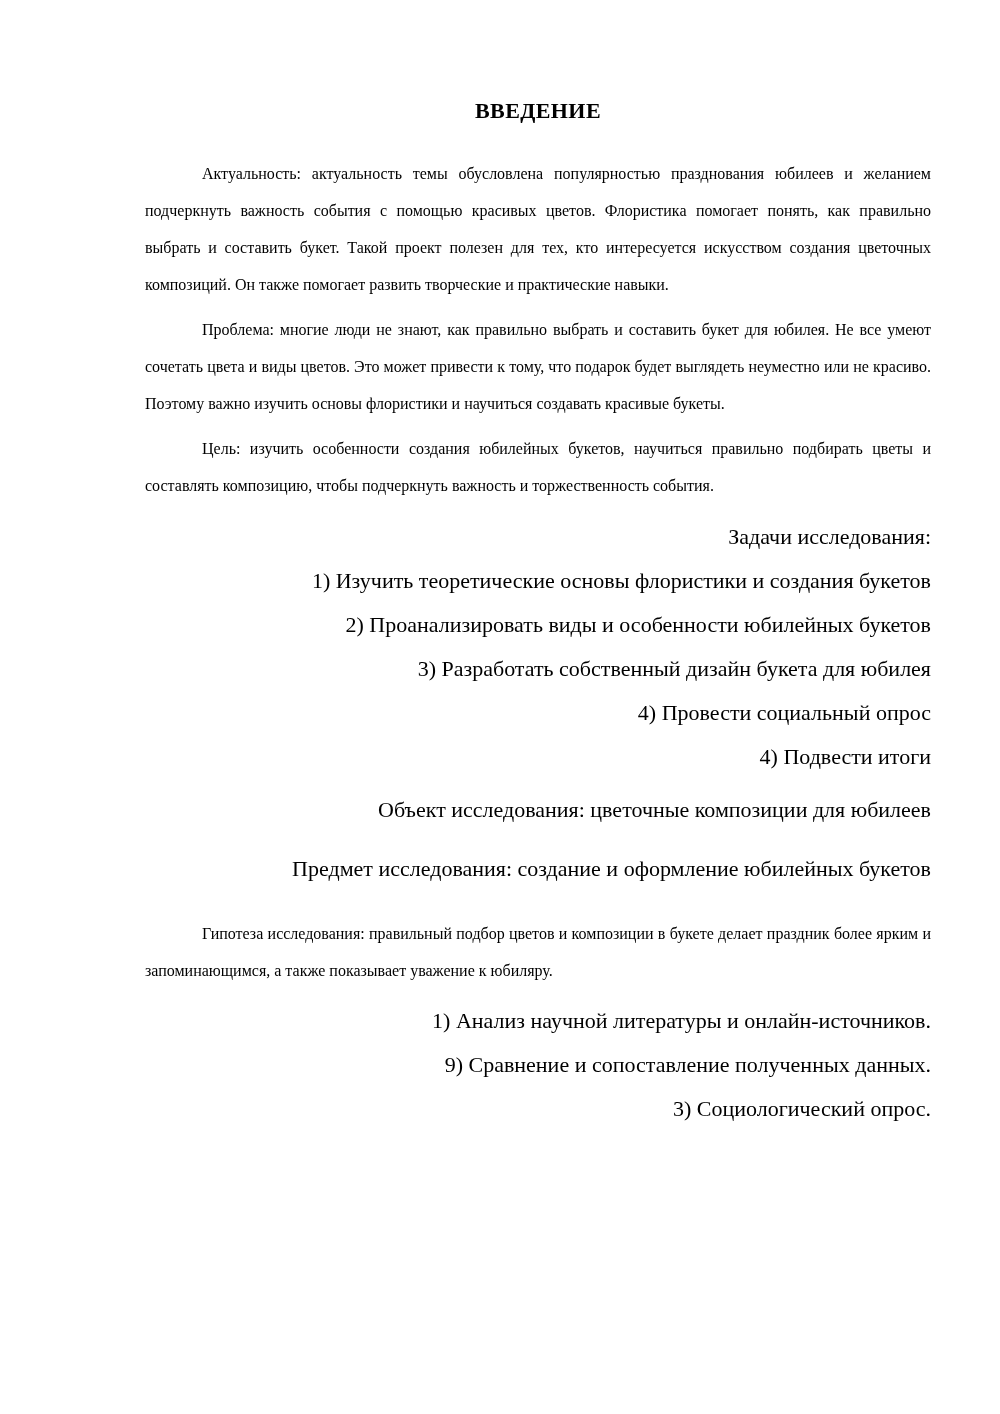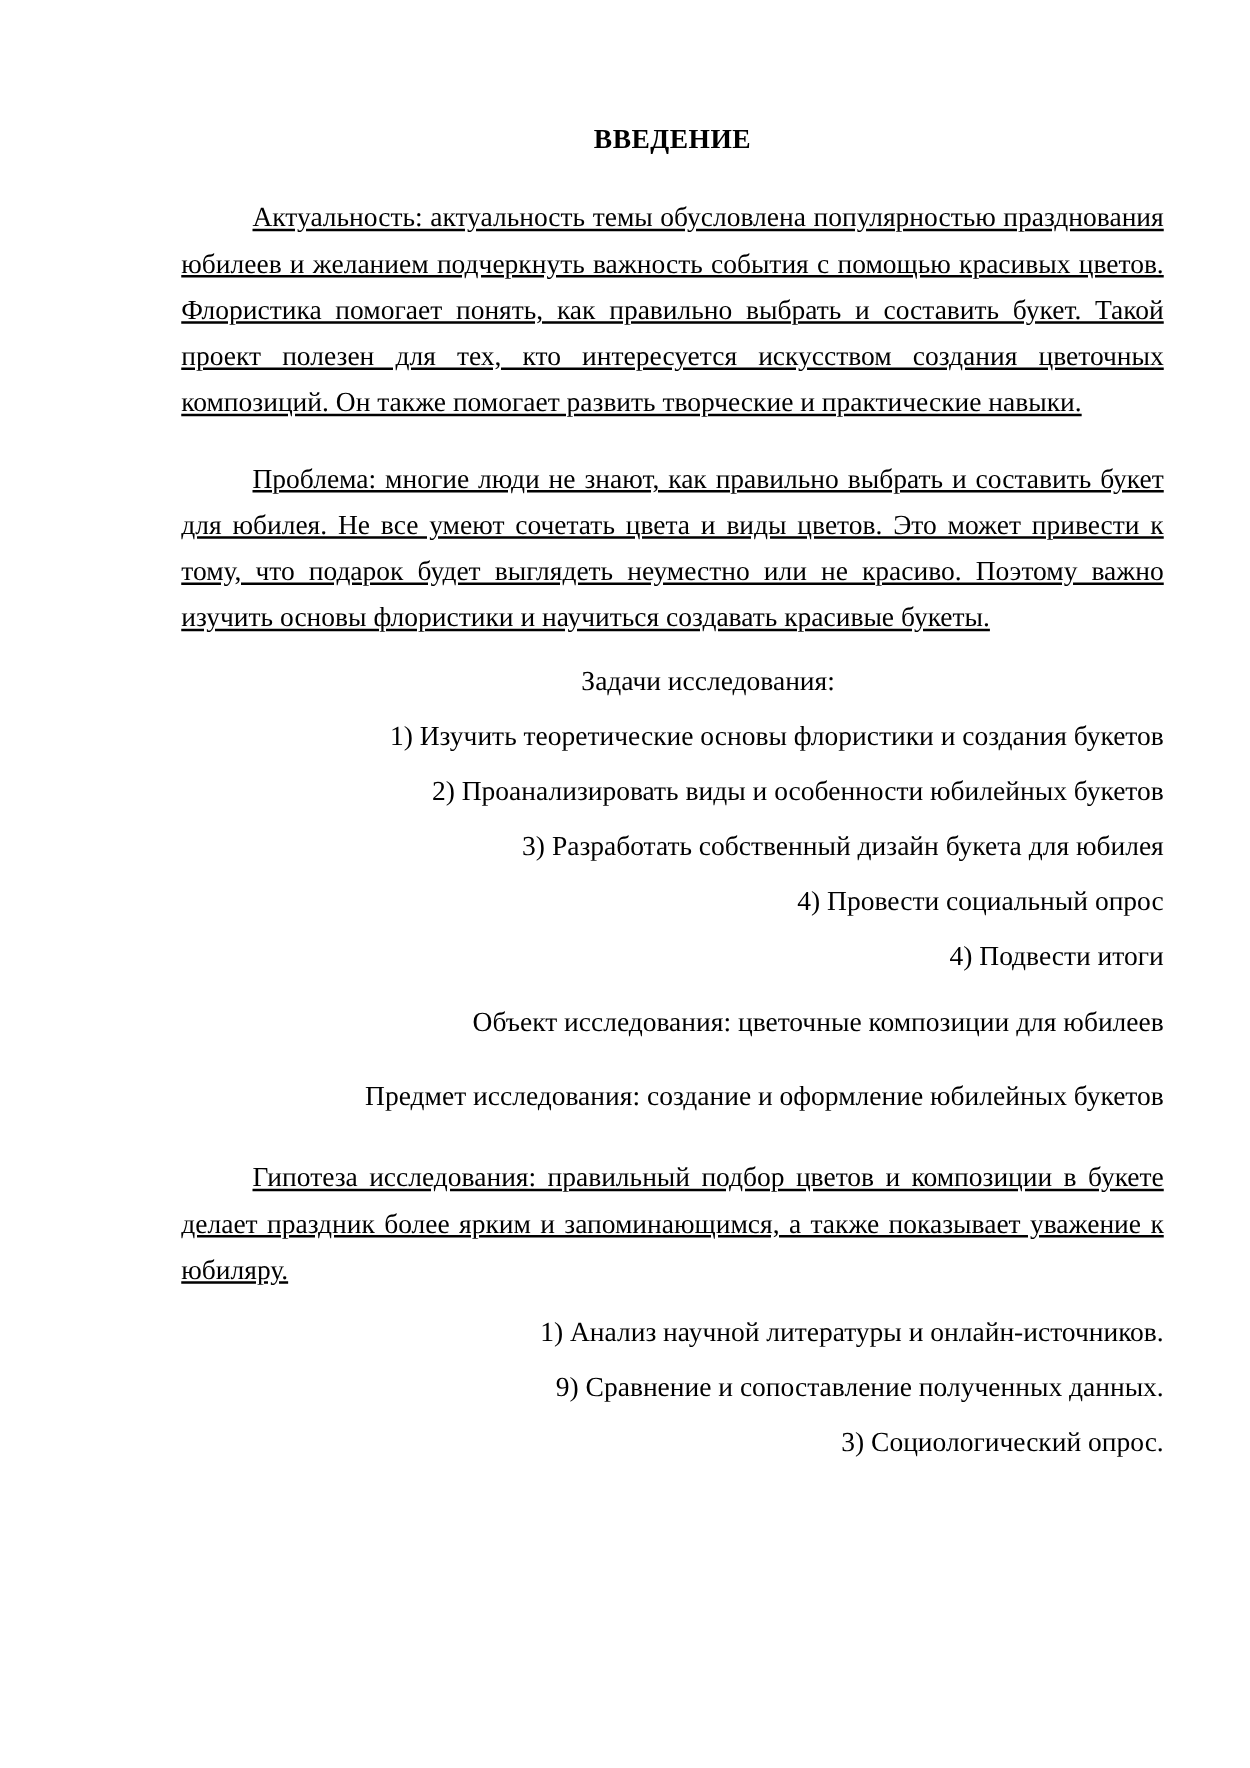--- a/index.html
+++ b/index.html
@@ -29,36 +29,35 @@
   }
   .doc-title {
     font-size: 22px;
     font-weight: bold;
     text-align: center;
     letter-spacing: 0.4px;
     line-height: 37px;
     margin: 0 0 26px 0;
   }
   .para {
-    font-size: 22px;
+    font-size: 16px;
     line-height: 37px;
     text-align: justify;
     text-justify: inter-word;
     text-indent: 57px;
     margin: 0 0 0 0;
     hyphens: none;
-    text-decoration: underline;
   }
   .para + .para {
-    margin-top: 24px;
+    margin-top: 8px;
   }
   .lead-line {
     font-size: 22px;
     line-height: 37px;
-    text-align: center;
+    text-align: right;
     text-indent: 57px;
     margin: 8px 0 0 0;
   }
   .num-list {
     list-style: none;
     margin: 0;
     padding: 0;
   }
   .num-item {
     font-size: 22px;
@@ -93,20 +92,21 @@
 <div class="page">
 
   <div class="content">
 
     <h1 class="doc-title">ВВЕДЕНИЕ</h1>
 
     <p class="para">Актуальность: актуальность темы обусловлена популярностью празднования юбилеев и желанием подчеркнуть важность события с помощью красивых цветов. Флористика помогает понять, как правильно выбрать и составить букет. Такой проект полезен для тех, кто интересуется искусством создания цветочных композиций. Он также помогает развить творческие и практические навыки.</p>
 
     <p class="para">Проблема: многие люди не знают, как правильно выбрать и составить букет для юбилея. Не все умеют сочетать цвета и виды цветов. Это может привести к тому, что подарок будет выглядеть неуместно или не красиво. Поэтому важно изучить основы флористики и научиться создавать красивые букеты.</p>
 
+    <p class="para">Цель: изучить особенности создания юбилейных букетов, научиться правильно подбирать цветы и составлять композицию, чтобы подчеркнуть важность и торжественность события.</p>
 
     <div class="block-gap-sm"></div>
 
     <p class="lead-line">Задачи исследования:</p>
 
     <ul class="num-list">
       <li class="num-item">1) Изучить теоретические основы флористики и создания букетов</li>
       <li class="num-item">2) Проанализировать виды и особенности юбилейных букетов</li>
       <li class="num-item">3) Разработать собственный дизайн букета для юбилея</li>
       <li class="num-item">4) Провести социальный опрос</li>

